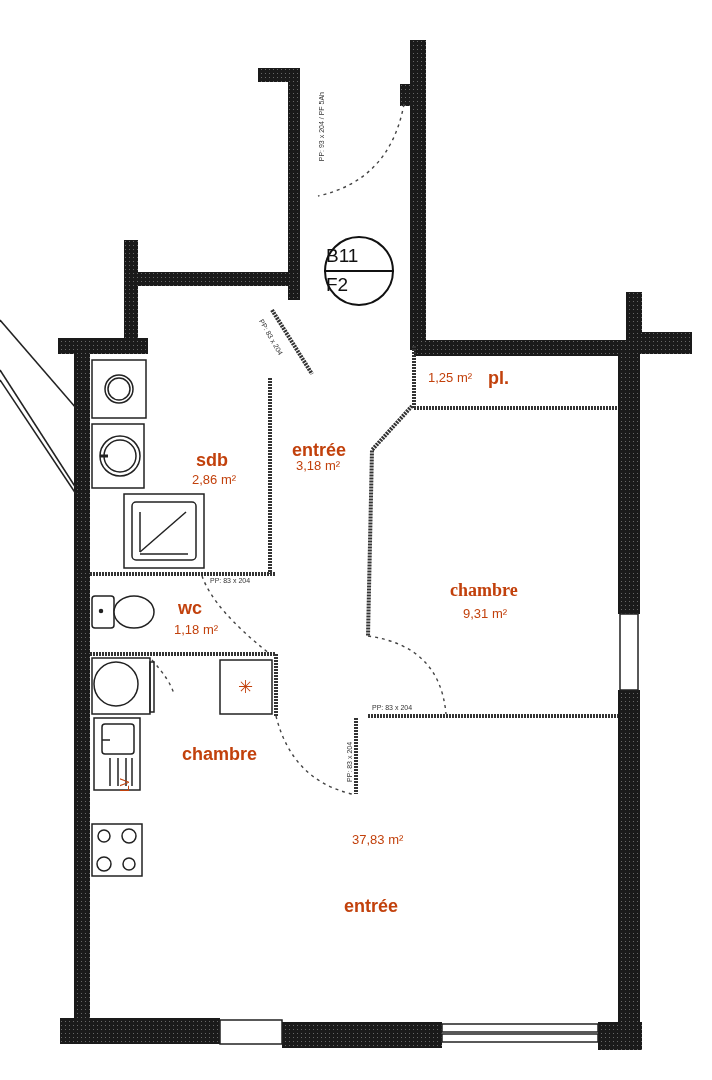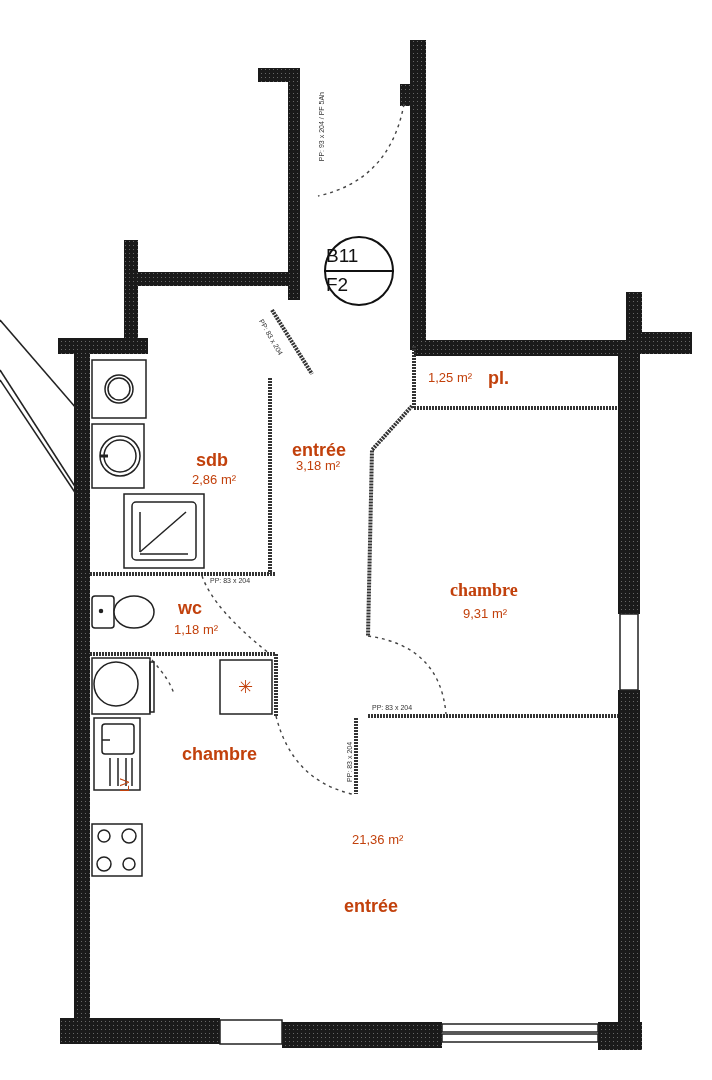--- a/index.html
+++ b/index.html
@@ -140,21 +140,21 @@
 
 <div class="lbl room" style="left:178px;top:598px;">wc</div>
 <div class="lbl area" style="left:174px;top:622px;">1,18 m²</div>
 
 <div class="lbl room" style="left:182px;top:744px;">chambre</div>
 
 <div class="lbl room" style="left:450px;top:580px;font-family:Liberation Serif, serif;">chambre</div>
 <div class="lbl area" style="left:463px;top:606px;">9,31 m²</div>
 
 <div class="lbl room" style="left:344px;top:896px;">entrée</div>
-<div class="lbl area" style="left:352px;top:832px;">21,36 m²</div>
+<div class="lbl area" style="left:352px;top:832px;">37,83 m²</div>
 
 <div class="lbl room" style="left:488px;top:368px;">pl.</div>
 <div class="lbl area" style="left:428px;top:370px;">1,25 m²</div>
 
 <div class="lbl" style="left:118px;top:792px;font-size:12px;transform:rotate(-90deg);transform-origin:left top;">LV</div>
 <div class="lbl" style="left:238px;top:676px;font-size:18px;">✳</div>
 
 <div class="lbl tiny" style="left:318px;top:92px;transform:rotate(-90deg) translateX(-100%);transform-origin:left top;">PP: 93 x 204 / PF 5Ah</div>
 <div class="lbl tiny" style="left:264px;top:318px;transform:rotate(60deg);transform-origin:left top;">PP: 83 x 204</div>
 <div class="lbl tiny" style="left:210px;top:577px;">PP: 83 x 204</div>

